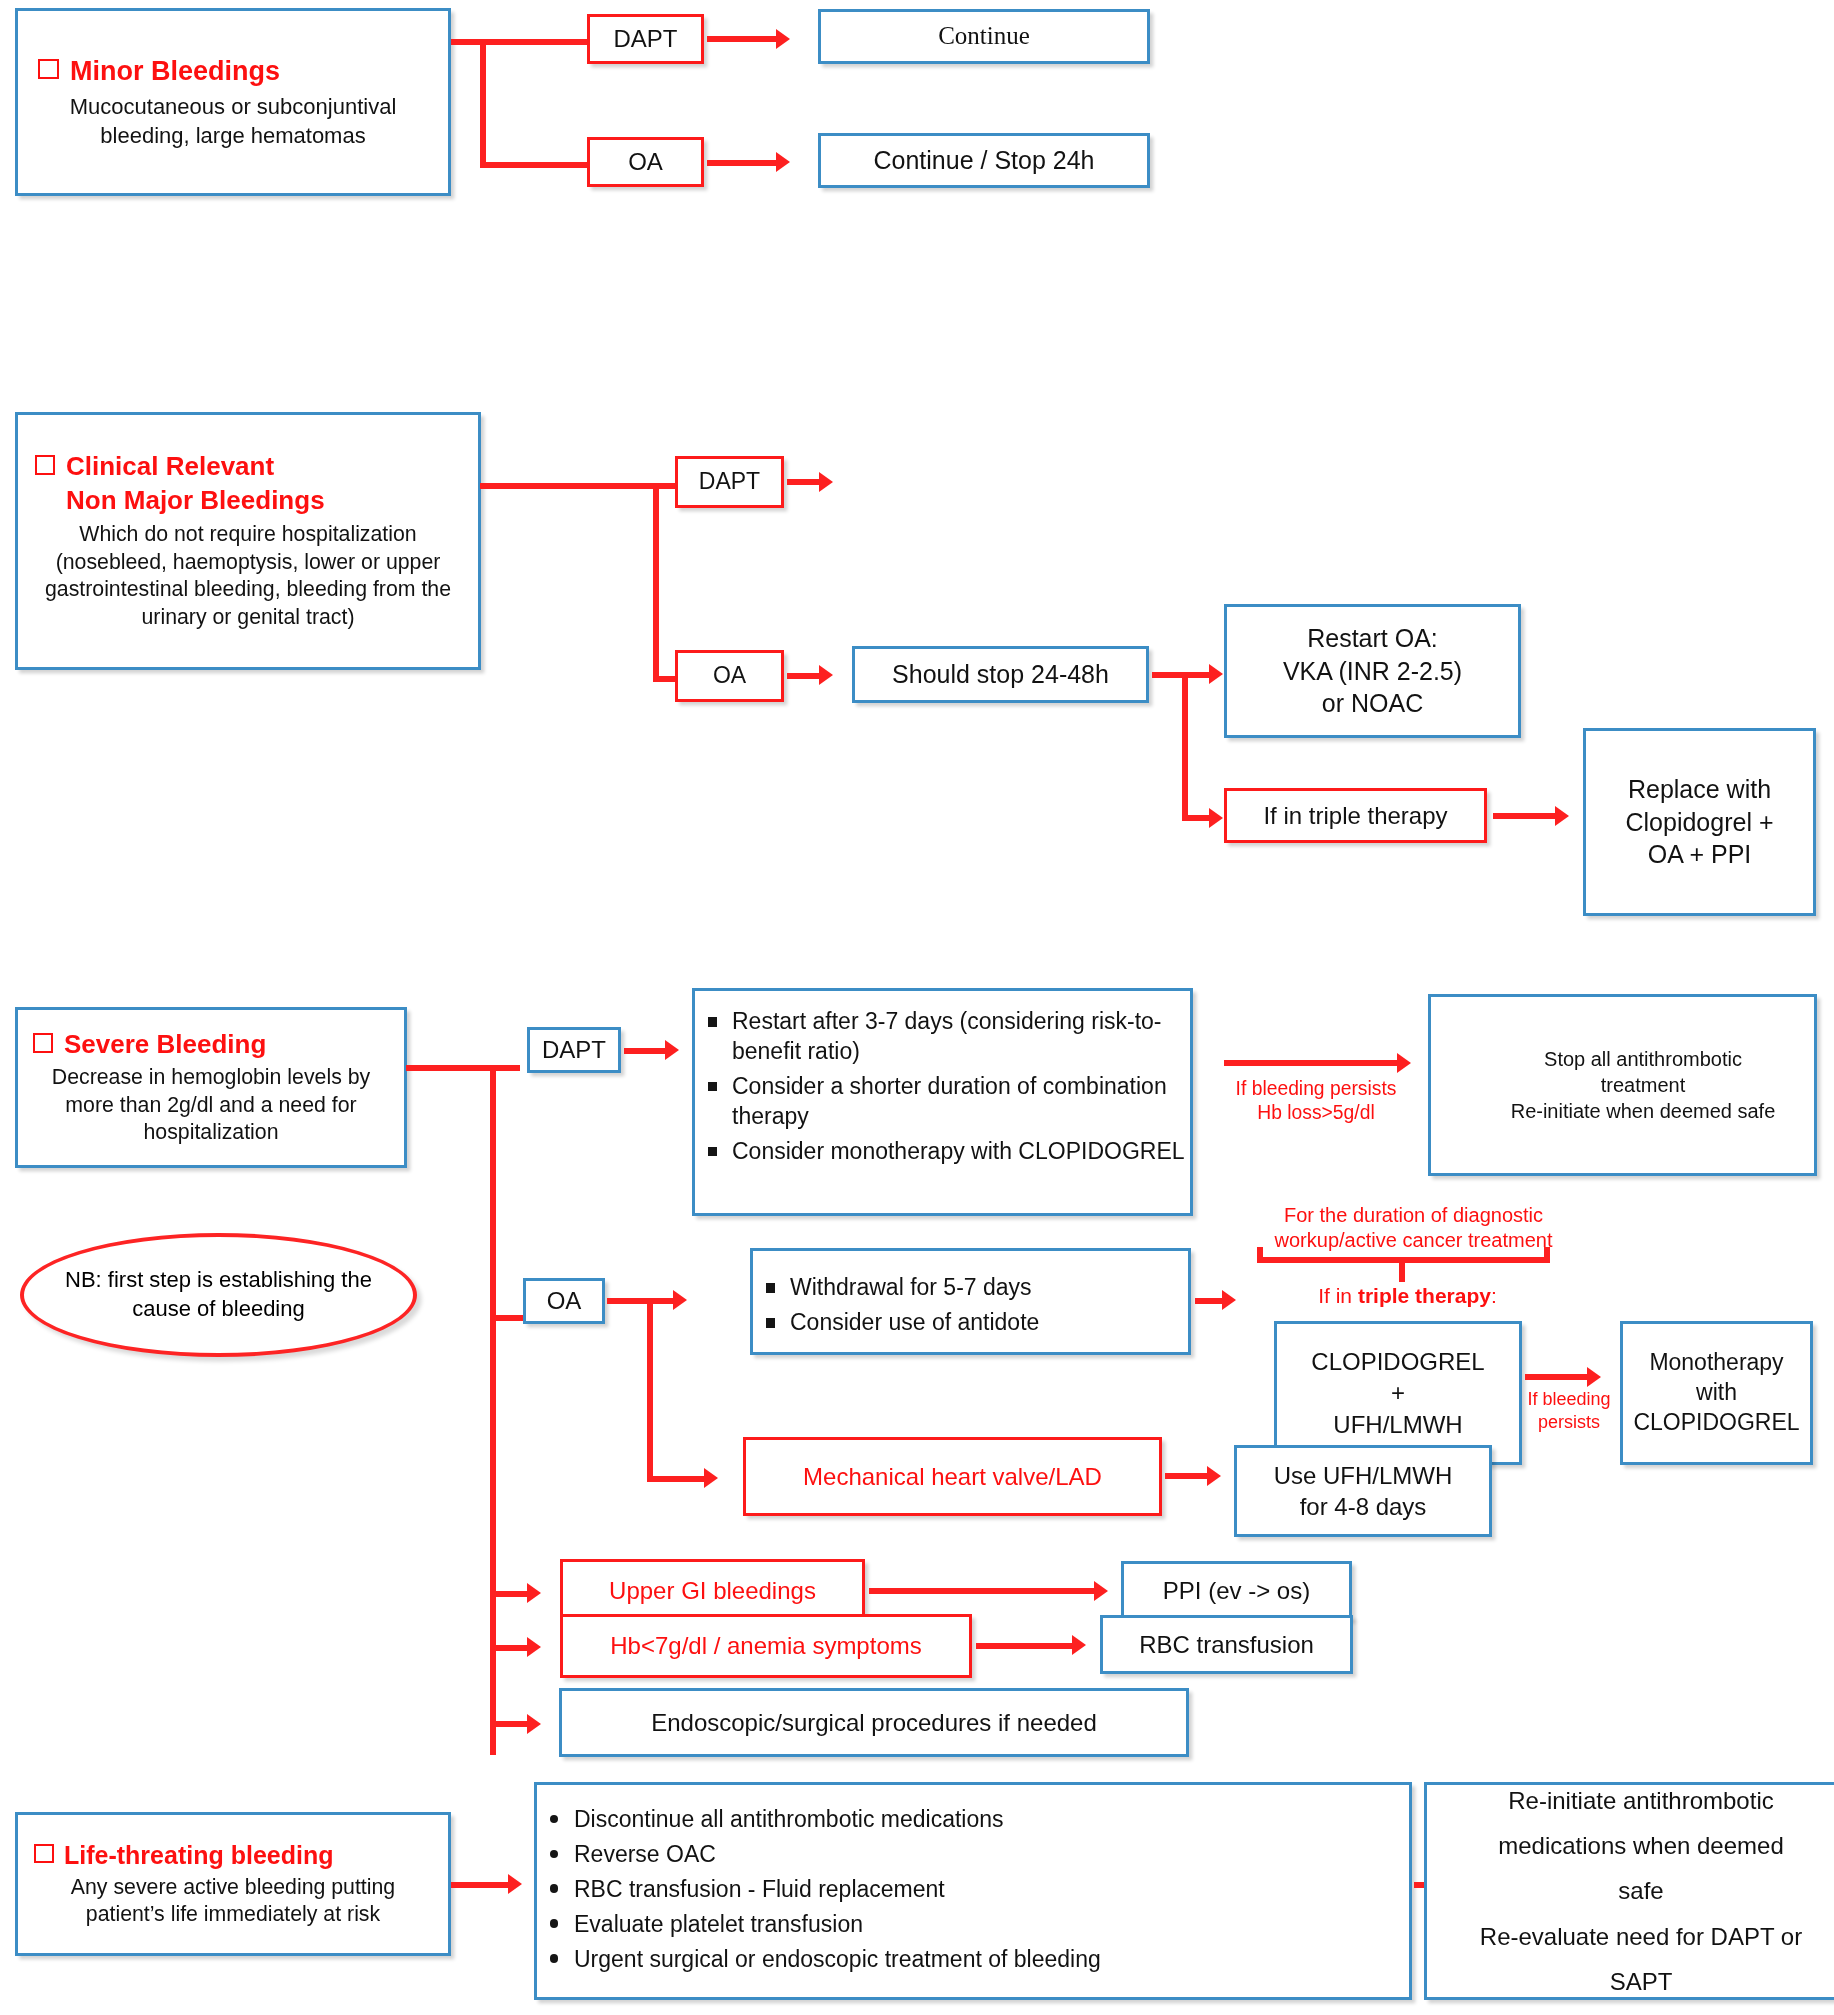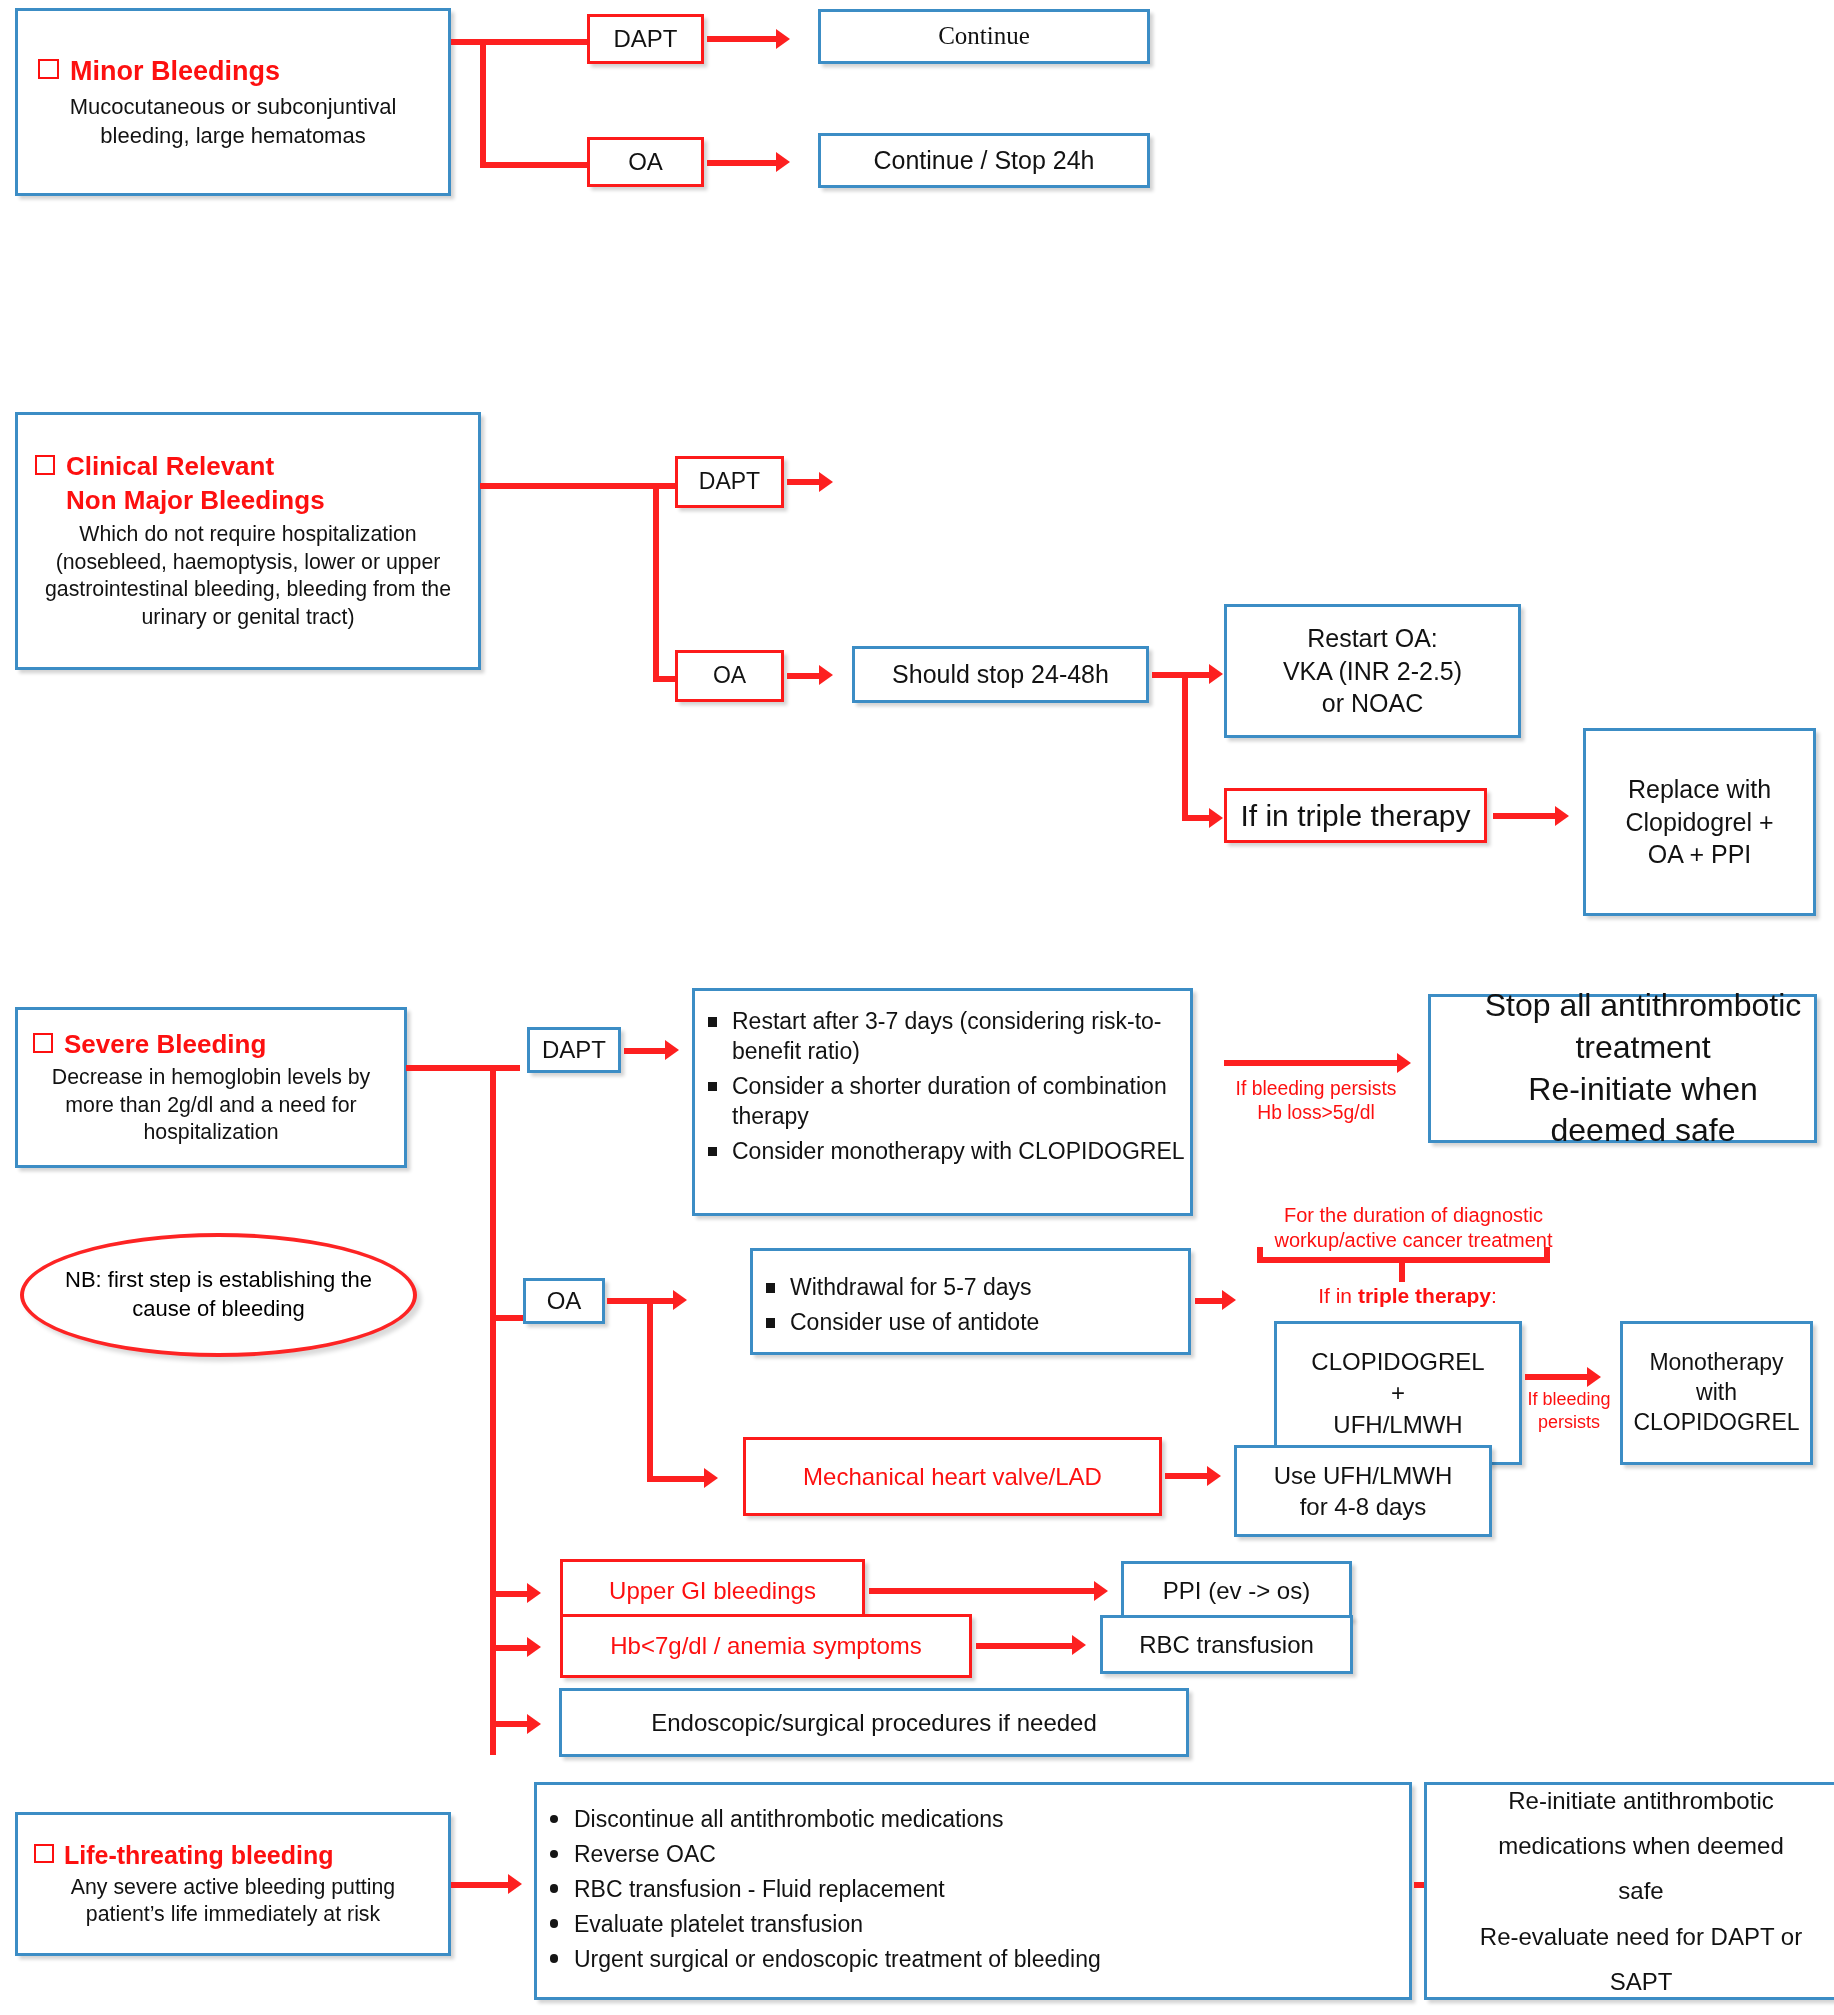--- a/index.html
+++ b/index.html
@@ -116,21 +116,21 @@
   <div class="arw" style="left:1209px;top:664px;"></div>
   <div class="ln hl" style="left:1182px;top:815px;width:30px;"></div>
   <div class="arw" style="left:1209px;top:808px;"></div>
 
   <div class="box blue" style="left:1224px;top:604px;width:297px;height:134px;font-size:25px;">
     <span>Restart OA:</span>
     <span>VKA (INR 2-2.5)</span>
     <span>or NOAC</span>
   </div>
 
-  <div class="box red" style="left:1224px;top:788px;width:263px;height:55px;font-size:30px;">
+  <div class="box red" style="left:1224px;top:788px;width:263px;height:55px;font-size:24px;">
     <span>If in triple therapy</span>
   </div>
 
   <div class="ln hl" style="left:1493px;top:813px;width:64px;"></div>
   <div class="arw" style="left:1555px;top:806px;"></div>
 
   <div class="box blue" style="left:1583px;top:728px;width:233px;height:188px;font-size:25px;">
     <span>Replace with</span>
     <span>Clopidogrel +</span>
     <span>OA + PPI</span>
@@ -166,21 +166,21 @@
     </ul>
   </div>
 
   <div class="ln hl" style="left:1224px;top:1060px;width:176px;"></div>
   <div class="arw" style="left:1397px;top:1053px;"></div>
   <div class="note" style="left:1217px;top:1077px;width:198px;font-size:19.3px;">
     <span style="display:block;">If bleeding persists</span>
     <span style="display:block;">Hb loss&gt;5g/dl</span>
   </div>
 
-  <div class="box blue" style="left:1428px;top:994px;width:389px;height:149px;font-size:32px;padding-left:41px;">
+  <div class="box blue" style="left:1428px;top:994px;width:389px;height:182px;font-size:20px;padding-left:41px;">
     <span>Stop all antithrombotic</span>
     <span>treatment</span>
     <span>Re-initiate when deemed safe</span>
   </div>
 
   <div class="ln hl" style="left:490px;top:1315px;width:35px;"></div>
   <div class="box blue" style="left:523px;top:1278px;width:82px;height:46px;font-size:24px;">
     <span>OA</span>
   </div>
   <div class="ln hl" style="left:607px;top:1298px;width:69px;"></div>

